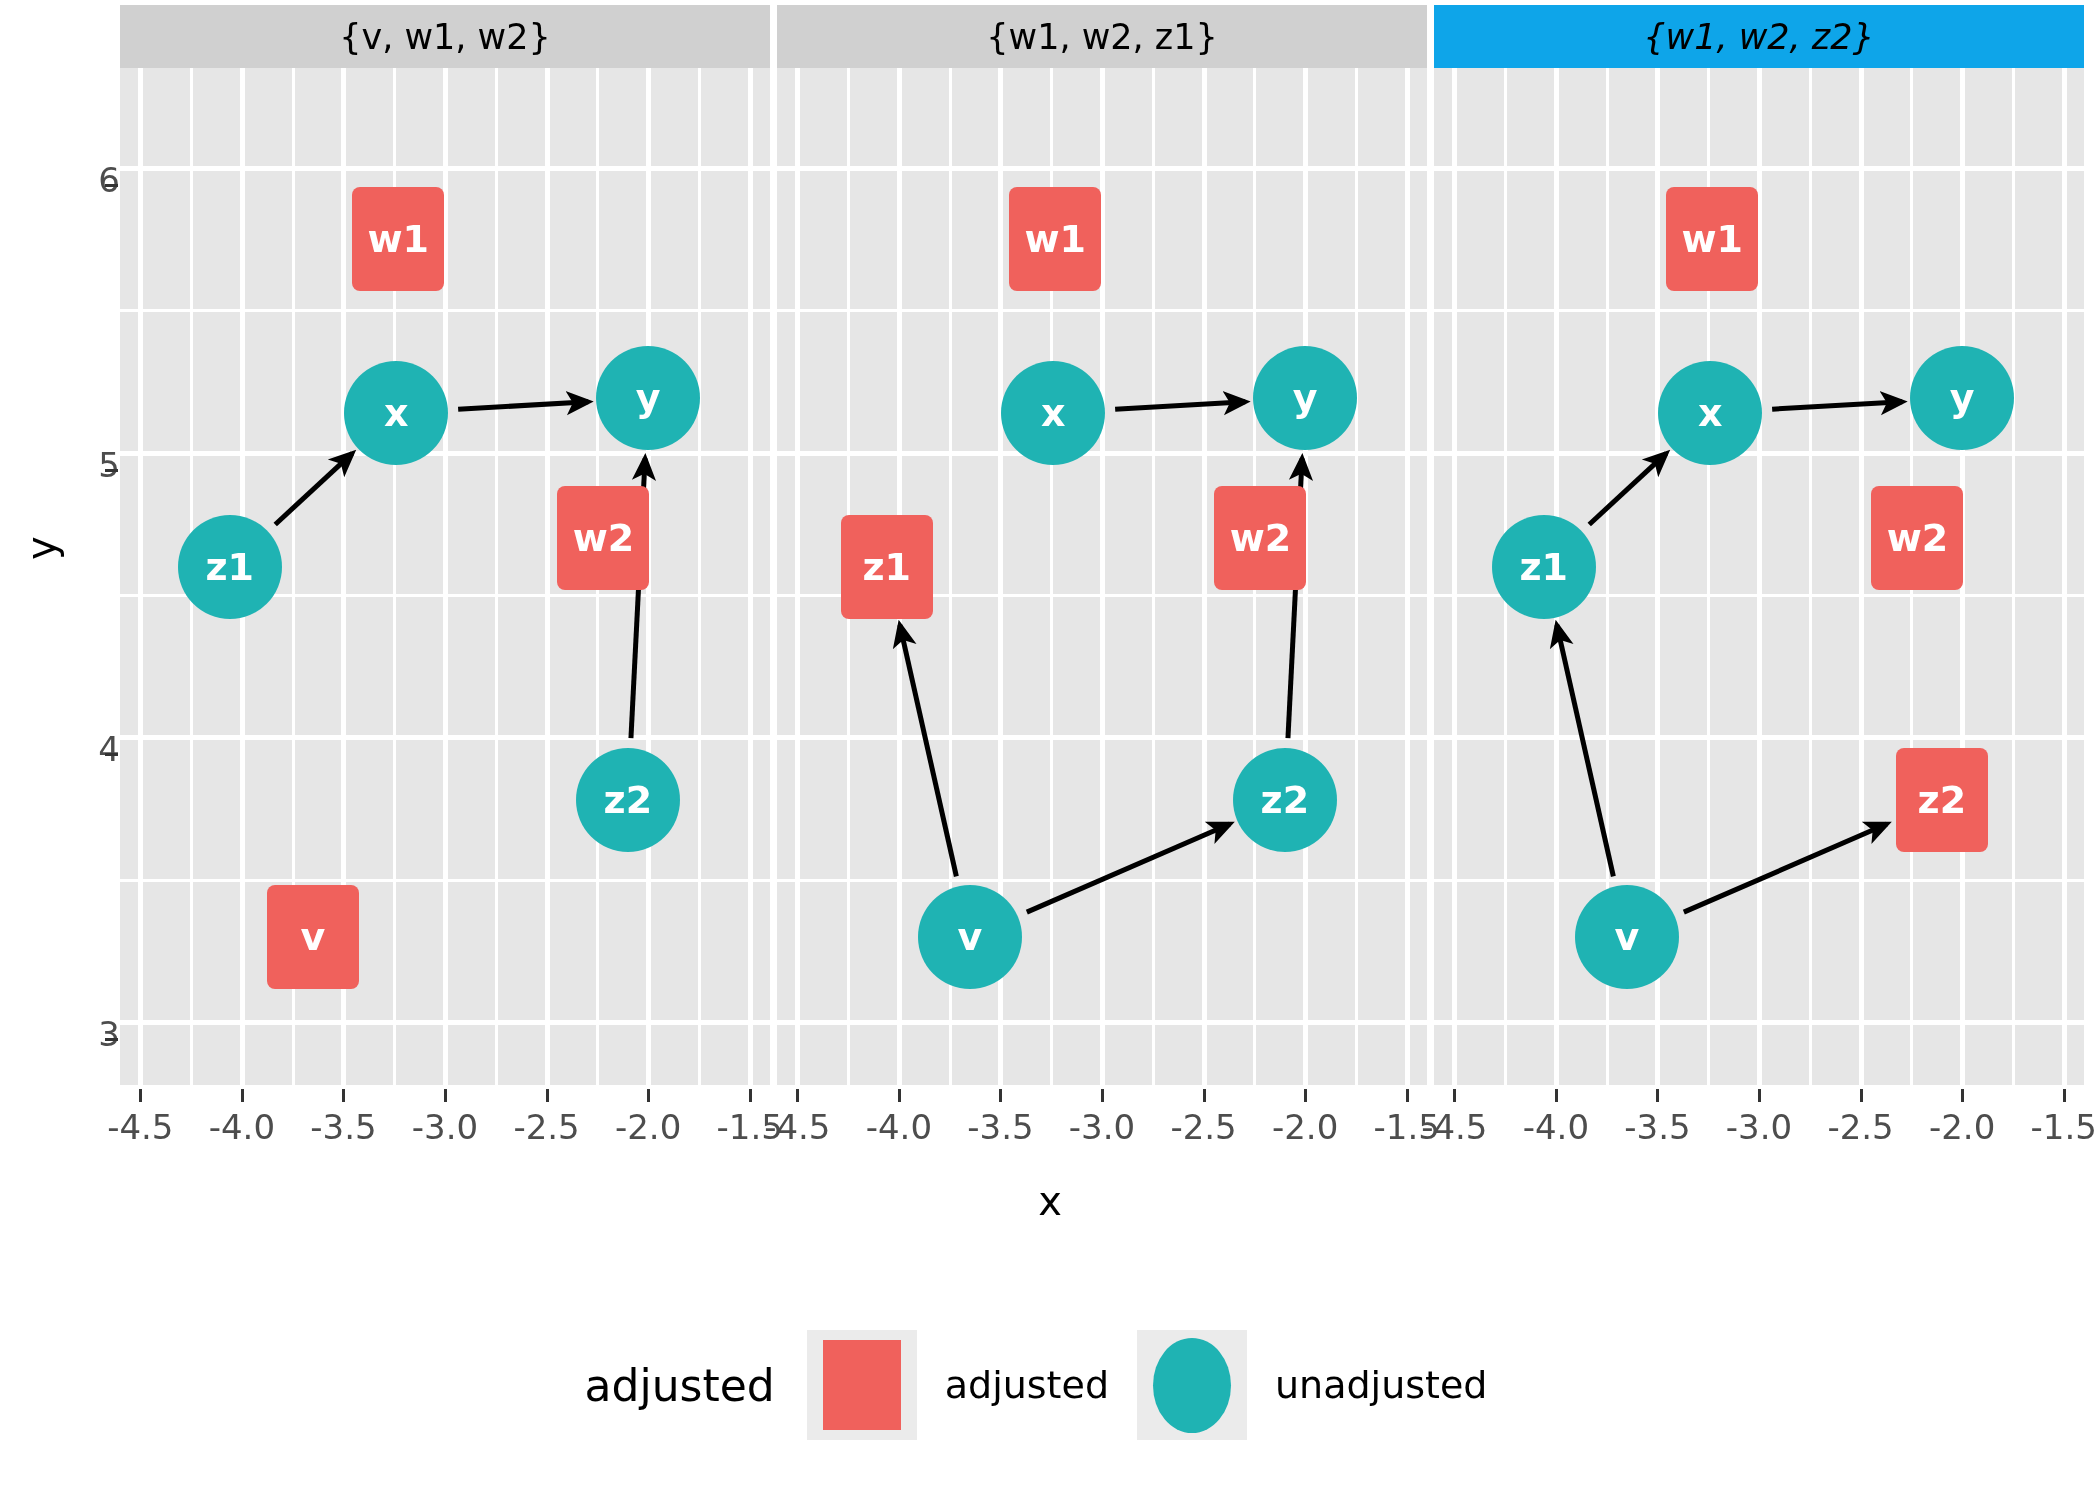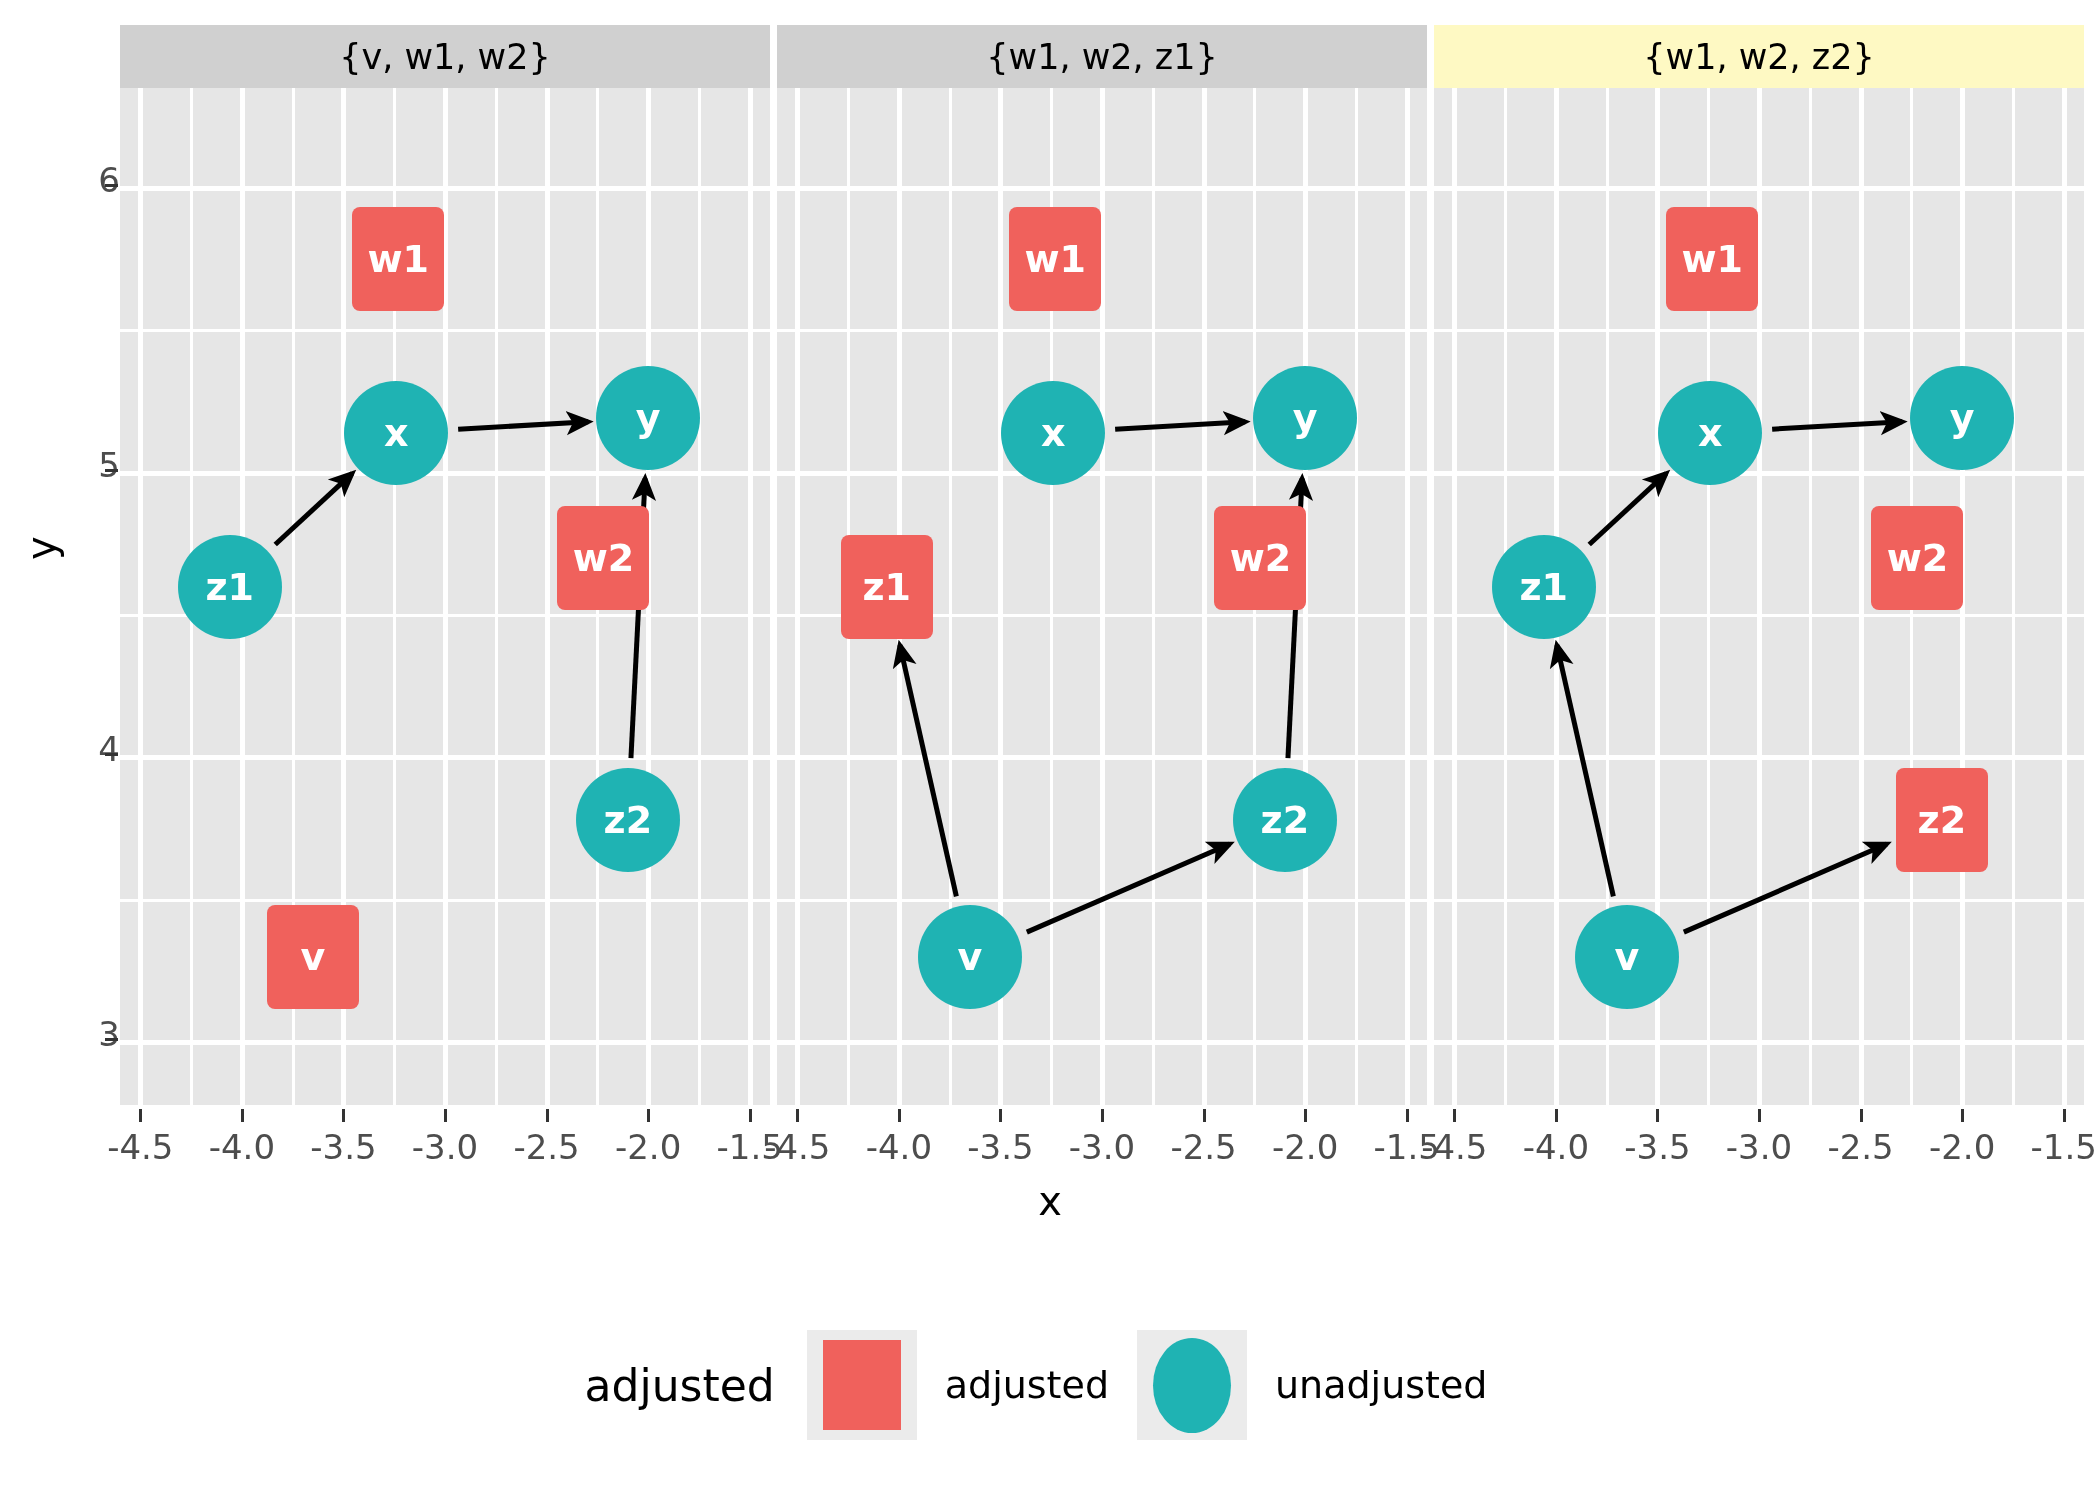--- a/index.html
+++ b/index.html
@@ -19,21 +19,21 @@
     position:absolute;left:0;top:1178px;width:2100px;
     text-align:center;font-size:40px;color:#000;
   }
 
   
   .ytick{position:absolute;right:0;width:90px;text-align:right;
          font-size:34px;color:#4d4d4d;line-height:1;}
   .ytickmark{position:absolute;width:13px;height:3px;background:#333;right:-15px;}
 
   
-  .facets{position:absolute;left:120px;top:25px;width:1965px;height:1110px;}
+  .facets{position:absolute;left:120px;top:5px;width:1965px;height:1110px;}
   .facet{position:absolute;top:0;height:1110px;}
 
   .strip{
     position:absolute;left:0;top:0;right:0;height:63px;
     background:#d0d0d0;
     display:flex;align-items:center;justify-content:center;
     font-size:35px;color:#000;
   }
   .panel{
     position:absolute;left:0;top:63px;right:0;bottom:30px;
@@ -254,21 +254,21 @@
           <div class="xticklabel" style="left: 325px;">-3.0</div>
           <div class="xtickmark" style="left: 425.562px;"></div>
           <div class="xticklabel" style="left: 426.562px;">-2.5</div>
           <div class="xtickmark" style="left: 527.125px;"></div>
           <div class="xticklabel" style="left: 528.125px;">-2.0</div>
           <div class="xtickmark" style="left: 628.688px;"></div>
           <div class="xticklabel" style="left: 629.688px;">-1.5</div>
         </div>
       </div>
       <div class="facet" style="left: 1314px; width: 650px;">
-        <div class="strip" style="background: #fef9c3;">
+        <div class="strip" style="background: #0ea5e9; font-style: italic;">
           <span>{w1, w2, z2}</span>
         </div>
         <div class="panel" style="background: rgb(230, 230, 230); height: 1017px; bottom: auto;">
           <div class="gridline major-v" style="left: 18.3125px; background: rgb(255, 255, 255);"></div>
           <div class="gridline major-v" style="left: 119.875px; background: rgb(255, 255, 255);"></div>
           <div class="gridline major-v" style="left: 221.437px; background: rgb(255, 255, 255);"></div>
           <div class="gridline major-v" style="left: 323px; background: rgb(255, 255, 255);"></div>
           <div class="gridline major-v" style="left: 424.562px; background: rgb(255, 255, 255);"></div>
           <div class="gridline major-v" style="left: 526.125px; background: rgb(255, 255, 255);"></div>
           <div class="gridline major-v" style="left: 627.688px; background: rgb(255, 255, 255);"></div>

